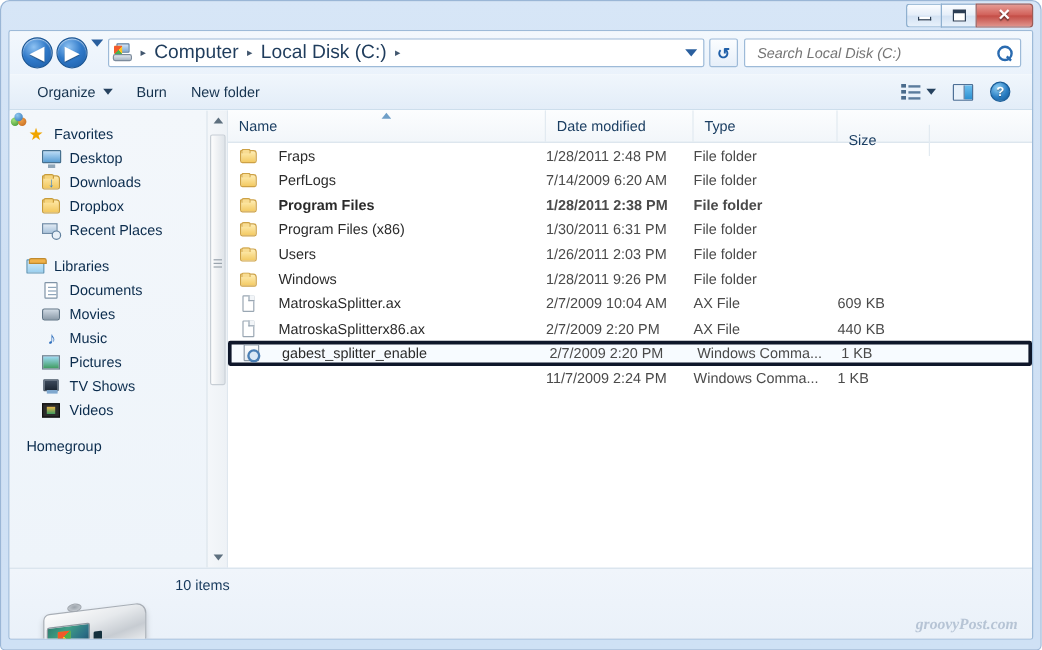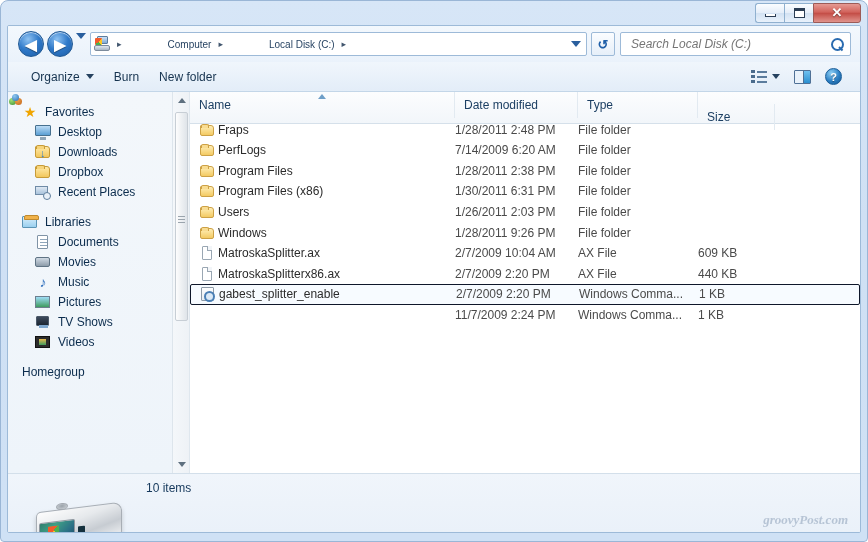--- a/index.html
+++ b/index.html
@@ -103,21 +103,21 @@
              border:1px solid #7c8b9c; border-radius:2px; }
   .ci-scr  { position:absolute; left:3px; top:0px; width:11px; height:8px;
              background: linear-gradient(180deg,#cfe2f5,#7fa9d4);
              border:1px solid #5c7d9f; border-radius:1px; }
   .ci-flag { position:absolute; left:1px; top:2px; width:7px; height:7px;
              background:
                linear-gradient(135deg,#f25a2a 0 50%, transparent 50%),
                linear-gradient(45deg,#4caf50 0 50%, transparent 50%);
              background-color:#ffc61e; border-radius:1px; }
   .crumb {
-    font-size: 10px; color: #1f3c5c; padding: 2px 3px; white-space: nowrap; margin-left: 39px;
+    font-size: 16px; color: #1f3c5c; padding: 2px 3px; white-space: nowrap;
   }
   .crumb-sep {
     color: #41566e; font-size: 9px; padding: 0 4px; line-height: 1;
   }
   #addr-drop {
     margin-left: auto; margin-right: 5px;
     display: flex; align-items: center;
   }
   #btn-refresh {
     position: absolute; left: 583px; top: 6px; width: 24px; height: 24px;
@@ -265,21 +265,21 @@
     border:1px solid #c7ced5; border-radius:2px;
     display:flex; align-items:center; justify-content:center;
   }
   #sb-thumb i { display:block; width:7px; height:1px; background:#9aa4ad;
       box-shadow:0 3px 0 #9aa4ad, 0 6px 0 #9aa4ad; }
   #sb-divider { position:absolute; left:181px; top:0; bottom:0; width:1px; background:#dfe7ee; }
 
   
   #filepane { position: absolute; left: 182px; top: 0; right: 0; bottom: 0; background:#fff; }
   #colheader {
-    position: absolute; left: 0; top: 0; right: 0; height: 32px;
+    position: absolute; left: 0; top: 0; right: 0; height: 27px;
     background: linear-gradient(180deg,#fcfdfe 0%,#f2f6fa 100%);
     border-bottom: 1px solid #d5e0ea;
   }
   .colcell {
     position: absolute; top: 0; height: 26px;
     font-size: 12px; color: #1c3f63;
     display: flex; align-items: center; padding-left: 9px;
     border-right: 1px solid #e2eaf1;
   }
   .sortarrow {
@@ -288,24 +288,24 @@
     border-bottom:5px solid #6f9fc8;
   }
   #rows { position: absolute; left: 0; top: 27px; right: 0; bottom: 0; }
   .row {
     position: absolute; left: 0; right: 0; height: 21px;
     display: flex; align-items: center;
     font-size: 12px; color: #2b2b2b;
   }
   .row.selected {
     background: #f7fbff;
-    border: 1px solid #0f172a;
+    border: 3px solid #0f172a;
     border-radius: 2px;
   }
-  .cell-name { position:absolute; left:9px; display:flex; align-items:center; gap:3px; white-space:nowrap; }
+  .cell-name { position:absolute; left:9px; display:flex; align-items:center; gap:17px; white-space:nowrap; }
   .cell-date { position:absolute; left:265px; color:#4a4a4a; white-space:nowrap; }
   .cell-type { position:absolute; left:388px; color:#4a4a4a; white-space:nowrap; }
   .cell-size { position:absolute; left:508px; width:76px; text-align:left; color:#4a4a4a; white-space:nowrap; }
   .fileico { width:16px; height:16px; position:relative; flex:none; }
   .f-folder { position:absolute; left:1px; top:3px; width:14px; height:11px;
       background:linear-gradient(180deg,#ffeeb5,#f3ca63); border:1px solid #cda145; border-radius:1px 3px 2px 2px;}
   .f-folder::before { content:''; position:absolute; left:0; top:-2px; width:6px; height:3px;
       background:#f8dc92; border:1px solid #cda145; border-bottom:none; border-radius:2px 2px 0 0;}
   .f-doc { position:absolute; left:3px; top:1px; width:10px; height:14px; background:#fff;
       border:1px solid #9aa7b3; border-radius:1px;}
@@ -602,21 +602,21 @@
               <div class="cell-name">
                 <span class="fileico">
                   <span class="f-folder"></span>
                 </span>
                 <span>PerfLogs</span>
               </div>
               <div class="cell-date">7/14/2009 6:20 AM</div>
               <div class="cell-type">File folder</div>
               <div class="cell-size"></div>
             </div>
-            <div class="row" style="top: 41.2px;">
+            <div class="row" style="top: 41.2px; font-weight: bold;">
               <div class="cell-name">
                 <span class="fileico">
                   <span class="f-folder"></span>
                 </span>
                 <span>Program Files</span>
               </div>
               <div class="cell-date">1/28/2011 2:38 PM</div>
               <div class="cell-type">File folder</div>
               <div class="cell-size"></div>
             </div>

